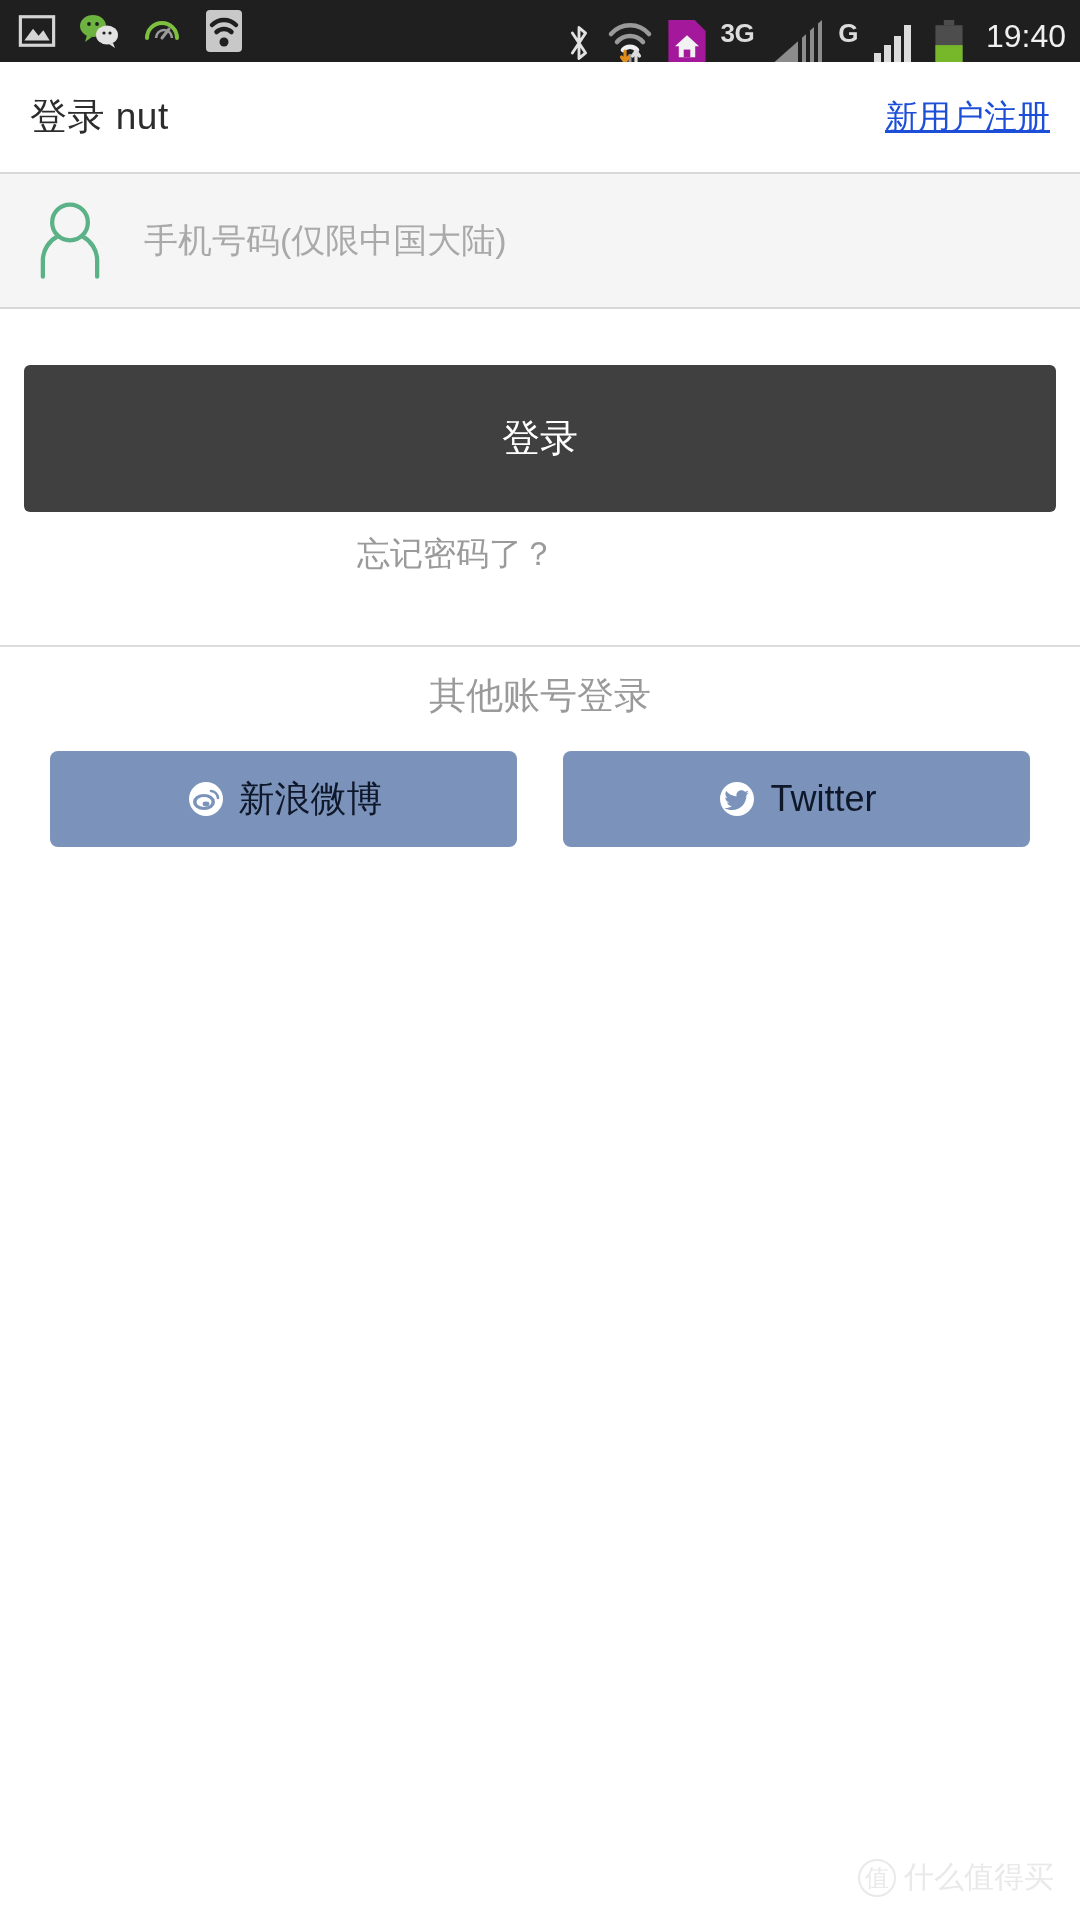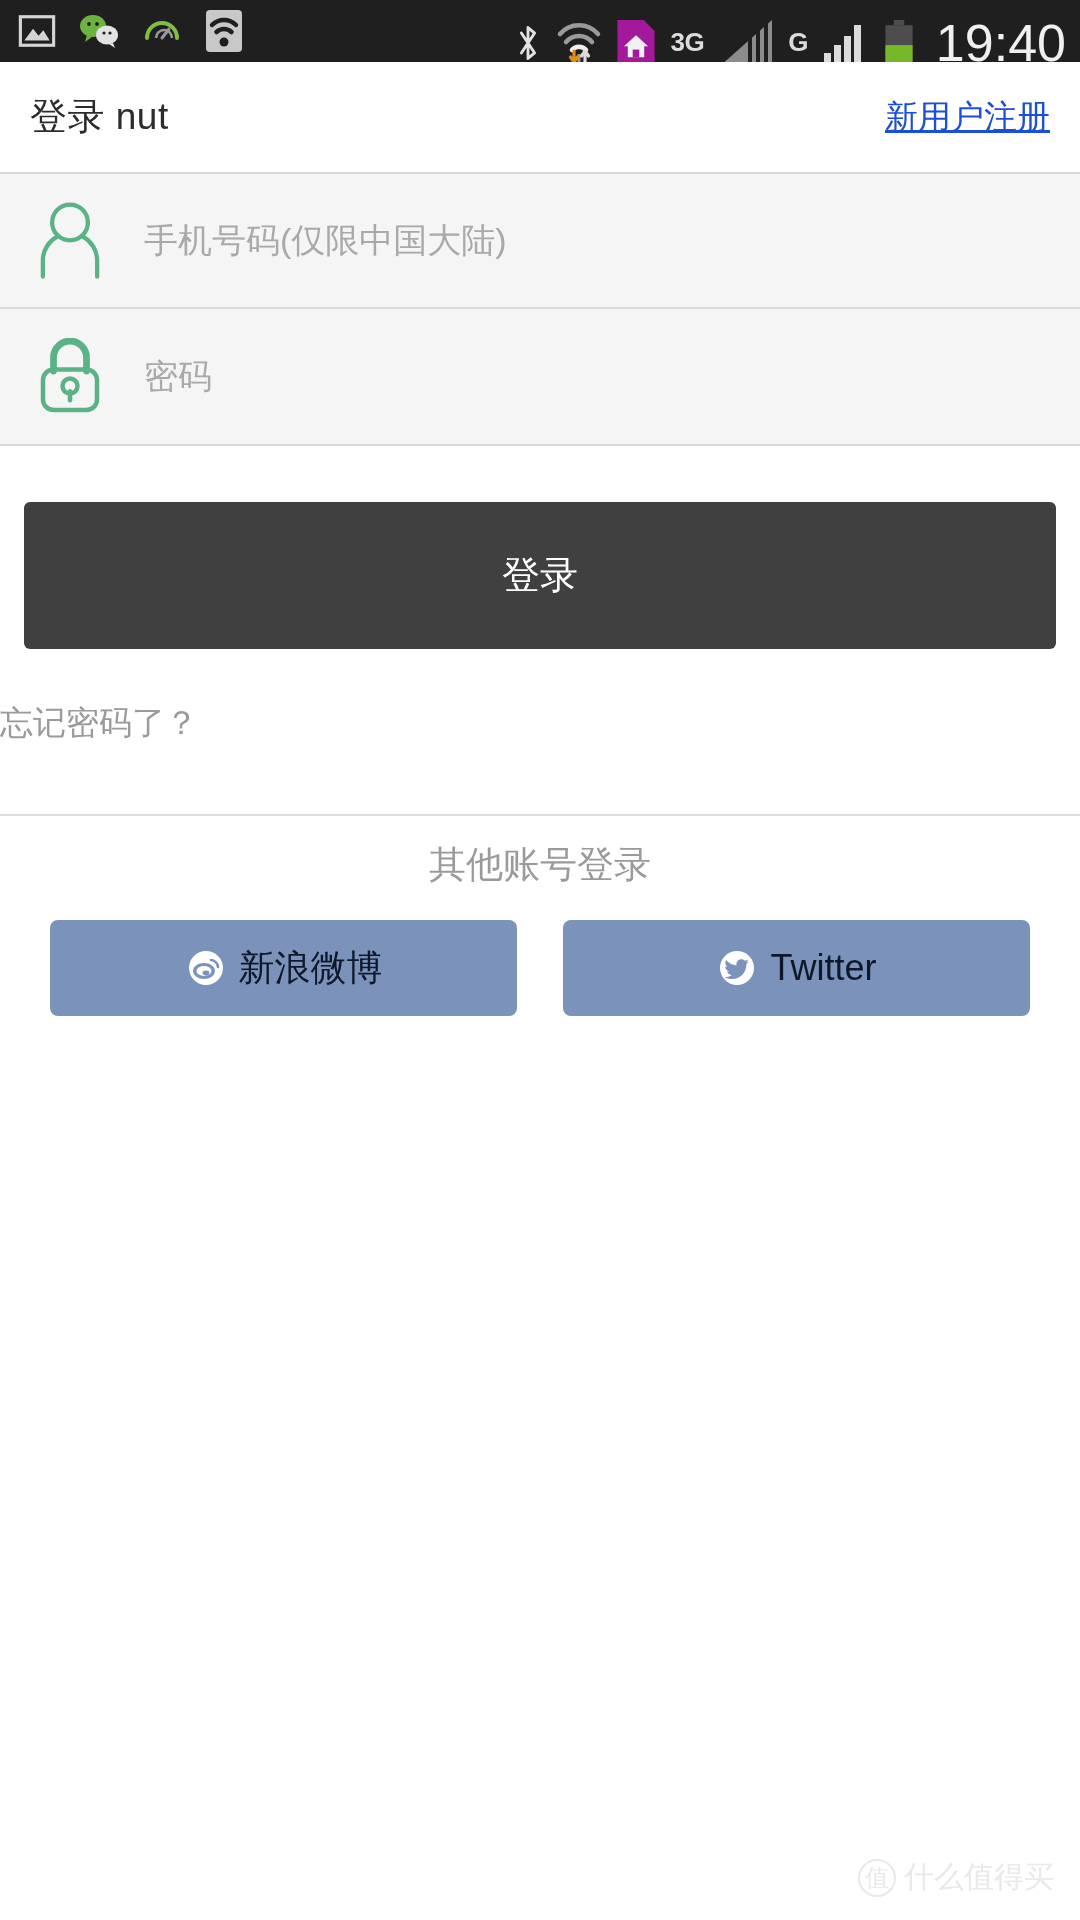--- a/index.html
+++ b/index.html
@@ -11,24 +11,24 @@
   }
   #screen { position:relative; width:1080px; height:1920px; background:#fff; }
 
   
   .statusbar{
     position:relative; width:1080px; height:62px;
     background:#1f1f1f; display:flex; align-items:center;
     padding:0 14px 0 18px;
   }
   .sb-left{ display:flex; align-items:center; gap:22px; }
-  .sb-right{ display:flex; align-items:center; gap:14px; margin-left:auto;margin-top:23px; }
+  .sb-right{ display:flex; gap:14px; margin-left:auto;margin-top:23px; }
   .sb-ico{ display:flex; align-items:center; justify-content:center; }
   .sb-text{ color:#dcdcdc; font-size:26px; font-weight:bold; letter-spacing:-0.5px; }
-  .clock{ color:#f0f0f0; font-size:52px; font-weight:400; letter-spacing:0px; margin-left:6px; }
+  .clock{ color:#f0f0f0; font-size:32px; font-weight:400; letter-spacing:0px; margin-left:6px; }
 
   
   .header{
     position:relative; width:1080px; height:110px;
     display:flex; align-items:center; padding:0 30px;
     background:#ffffff;
   }
   .header-title{ font-size:37px; color:#2c2c2c; letter-spacing:0.5px; }
   .header-action{ margin-left:auto; font-size:33px; color:#1d4ed8; }
 
@@ -57,21 +57,21 @@
   .btn-wrap{ padding:56px 24px 0 24px; }
   .login-btn{
     display:block; width:1032px; height:147px;
     background:#404040; border:none; border-radius:6px;
     color:#ffffff; font-size:38px;
     font-family:"Liberation Sans","DejaVu Sans",sans-serif;
     cursor:pointer;
   }
 
   
-  .forgot-row{ padding:52px 32px 0 0; text-align:left; }
+  .forgot-row{ padding:20px 32px 0 0; text-align:center; }
   .forgot-link{ font-size:33px; color:#9a9a9a; text-decoration:none; }
 
   
   .other-sep{
     margin-top:68px; width:1080px; height:2px; background:#dcdcdc;
   }
   .other-title{
     text-align:center; font-size:37px; color:#9a9a9a;
     padding:24px 0 0 0;
   }
@@ -220,31 +220,20 @@
     <div class="field">
       <span class="field-icon">
         <svg width="74" height="80" viewBox="0 0 50 56">
           <circle cx="25" cy="15" r="12.5" fill="none" stroke="#5cb287" stroke-width="3"></circle>
           <path d="M6 53 V41 A19 19 0 0 1 16 25 M44 53 V41 A19 19 0 0 0 34 25" fill="none" stroke="#5cb287" stroke-width="3" stroke-linecap="round"></path>
         </svg>
       </span>
       <input class="field-input" type="tel" placeholder="手机号码(仅限中国大陆)" style="">
     </div>
 
-    <div class="field">
-      <span class="field-icon">
-        <svg width="72" height="78" viewBox="0 0 48 52">
-          <path d="M13 22 V13 A11 11 0 0 1 35 13 V22" fill="none" stroke="#5cb287" stroke-width="4.5" stroke-linecap="round"></path>
-          <rect x="6" y="21" width="36" height="27" rx="7" fill="none" stroke="#5cb287" stroke-width="3"></rect>
-          <circle cx="24" cy="32" r="5" fill="none" stroke="#5cb287" stroke-width="3"></circle>
-          <rect x="22.5" y="34" width="3" height="9" rx="1.5" fill="#5cb287"></rect>
-        </svg>
-      </span>
-      <input class="field-input" type="password" placeholder="密码" style="">
-    </div>
 
     <div class="btn-wrap">
       <button class="login-btn">登录</button>
     </div>
 
     <div class="forgot-row">
       <a class="forgot-link" href="#">忘记密码了？</a>
     </div>
   </div>
 

